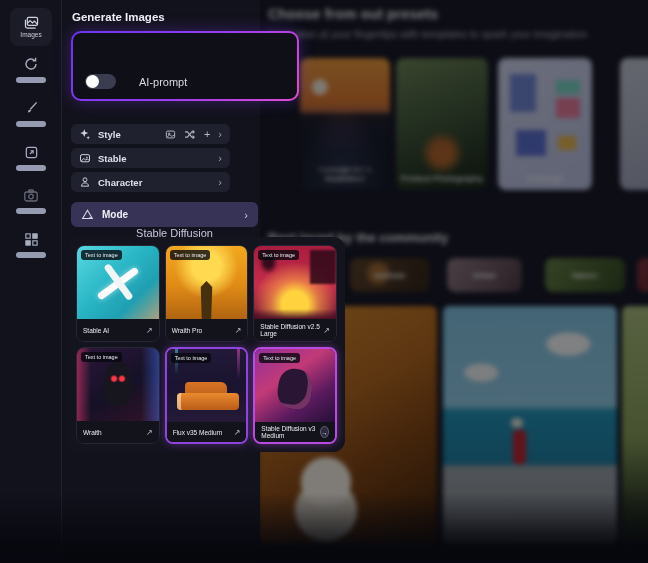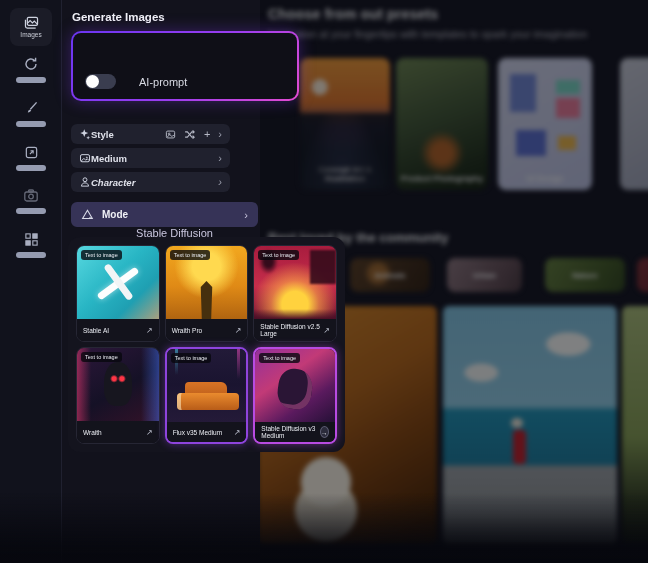--- a/index.html
+++ b/index.html
@@ -76,22 +76,22 @@
                   linear-gradient(135deg,#6a35f2 0%,#9a3df0 55%,#e34bd0 100%) border-box;
       box-shadow: 0 0 16px rgba(130,60,240,.35); cursor:text; }
   .prompt-text { position:absolute; left:12px; top:10px; font-size:12.5px; color:#8f92a1; }
   .prompt-text b { color:#ffffff; font-weight:bold; }
   .toggle-row { position:absolute; left:12px; bottom:10px; display:flex; align-items:center; gap:23px; }
   .toggle { width:31px; height:15px; border-radius:999px; background:#3a3d4f; position:relative; cursor:pointer; }
   .toggle .knob { position:absolute; left:1px; top:1px; width:13px; height:13px; border-radius:50%; background:#ffffff; }
   .toggle-label { font-size:11px; color:#d9dbe4; }
 
   .opt-row { position:absolute; left:71px; width:159px; height:20px; z-index:4; background:#20212e;
-      border-radius:6px; display:flex; align-items:center; padding:0 8px; cursor:pointer; }
-  .or-0 { top:124px; } .or-1 { top:148px; } .or-2 { top:172px;font-style:italic; }
+      border-radius:6px; display:flex; align-items:center; padding:0 8px; gap:7px; cursor:pointer; }
+  .or-0 { top:124px; } .or-1 { top:148px; } .or-2 { top:172px; }
   .opt-label { font-size:9.5px; font-weight:bold; color:#dfe1ea; }
   .opt-actions { margin-left:auto; display:flex; align-items:center; gap:8px; color:#b6b9c6; }
   .glyph { font-size:11px; line-height:1; color:#b6b9c6; }
   .chev { font-size:11px; color:#9a9dac; }
 
   .mode-row { position:absolute; left:71px; top:202px; width:187px; height:25px; z-index:4;
       background:#363357; border-radius:6px; display:flex; align-items:center; padding:0 10px; gap:8px; cursor:pointer; }
   .mode-label { font-size:10px; font-weight:bold; color:#f0f1f6; }
   .mode-value { margin-left:auto; font-size:11px; color:#c9c6de;margin-top:48px; }
   .mode-row .chev { color:#c9c6de; }
@@ -229,21 +229,21 @@
       <span class="glyph">+</span>
       <span class="chev">›</span>
     </span>
   </div>
   <div class="opt-row or-1">
     <svg class="icon-svg" width="12" height="12" viewBox="0 0 16 16" fill="none" stroke="#cfd3e0" stroke-width="1.3">
         <rect x="2" y="3.5" width="12" height="9.5" rx="2"></rect>
         <path d="M3 12l3.5-3.5 2.5 2.5 2-2 2.5 2.5"></path>
         <path d="M10.5 5.5l.5 1.2 1.2.5-1.2.5-.5 1.2-.5-1.2-1.2-.5 1.2-.5z" fill="#cfd3e0" stroke="none"></path>
       </svg>
-    <span class="opt-label">Medium</span>
+    <span class="opt-label">Stable</span>
     <span class="opt-actions">
       <span class="chev">›</span>
     </span>
   </div>
   <div class="opt-row or-2">
     <svg class="icon-svg" width="12" height="12" viewBox="0 0 16 16" fill="none" stroke="#cfd3e0" stroke-width="1.3">
         <circle cx="8" cy="5" r="2.6"></circle>
         <path d="M3.2 13.5c.6-3 2.2-4.3 4.8-4.3s4.2 1.3 4.8 4.3z"></path>
       </svg>
     <span class="opt-label">Character</span>

